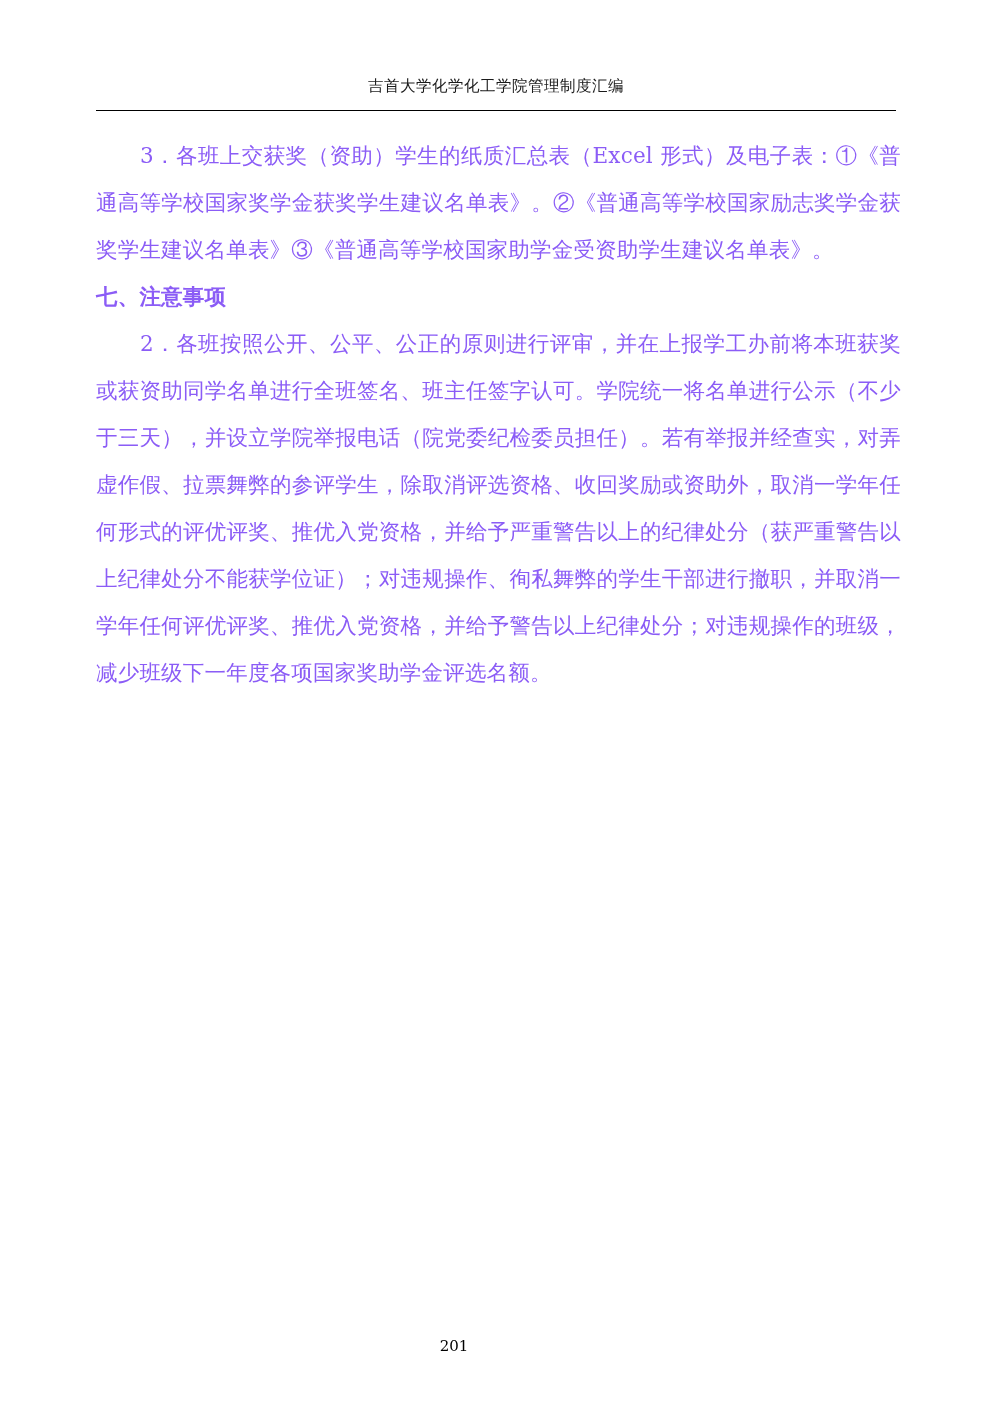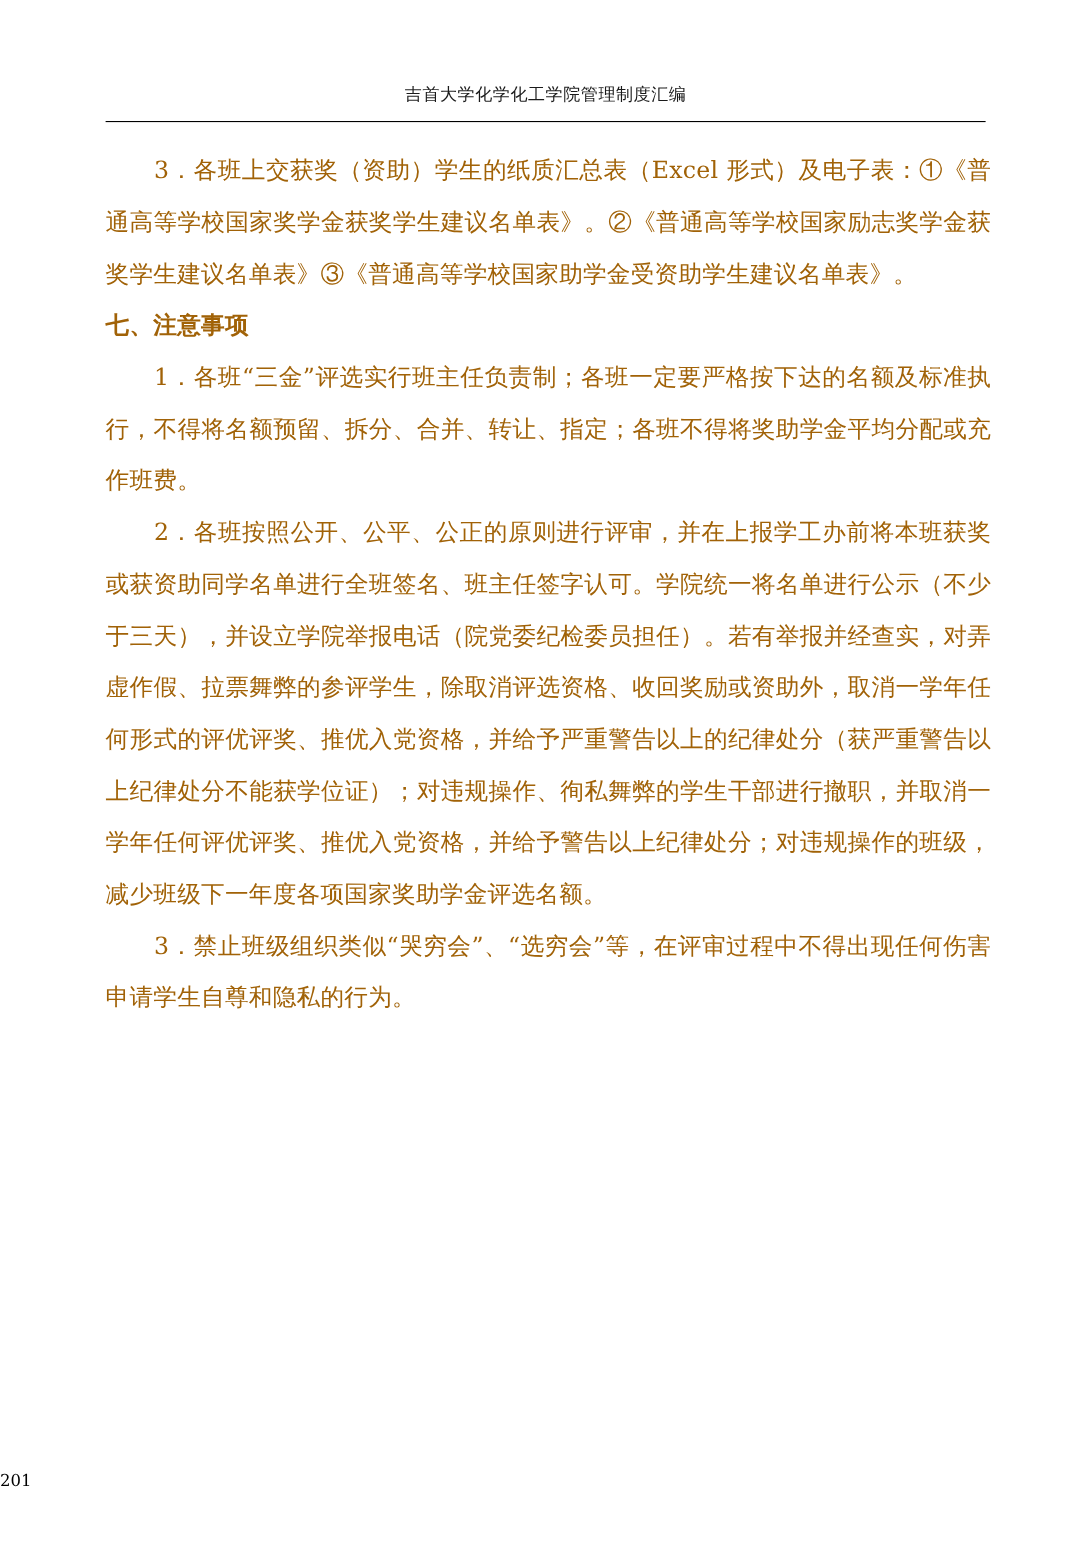--- a/index.html
+++ b/index.html
@@ -45,57 +45,56 @@
     top: 118px;
     width: 805px;
   }
   p.para {
     margin: 0;
     font-size: 21.5px;
     line-height: 47px;
     text-align: justify;
     text-justify: inter-ideograph;
     letter-spacing: 0.2px;
-    color: #a16207;
+    color: #8b5cf6;
     font-family: "DejaVu Serif", "Liberation Serif", serif;
   }
   p.indent {
     text-indent: 44px;
   }
   p.noindent {
     text-indent: 0;
     font-weight: bold;
   }
   .footer {
     position: absolute;
     left: 0;
     top: 1322px;
     width: 908px;
+    text-align: center;
   }
   .page-number {
     font-size: 15px;
     font-family: "DejaVu Serif", "Liberation Serif", serif;
     color: #000000;
   }
 </style>
 </head>
 <body>
 
 <div class="page">
 
   <div class="header-area">
     <span class="header-text">吉首大学化学化工学院管理制度汇编</span>
   </div>
   <div class="header-rule"></div>
 
   <div class="content">
     <p class="para indent">3．各班上交获奖（资助）学生的纸质汇总表（Excel 形式）及电子表：①《普通高等学校国家奖学金获奖学生建议名单表》。②《普通高等学校国家励志奖学金获奖学生建议名单表》③《普通高等学校国家助学金受资助学生建议名单表》。</p>
     <p class="para noindent">七、注意事项</p>
-    <p class="para indent">1．各班“三金”评选实行班主任负责制；各班一定要严格按下达的名额及标准执行，不得将名额预留、拆分、合并、转让、指定；各班不得将奖助学金平均分配或充作班费。</p>
     <p class="para indent">2．各班按照公开、公平、公正的原则进行评审，并在上报学工办前将本班获奖或获资助同学名单进行全班签名、班主任签字认可。学院统一将名单进行公示（不少于三天），并设立学院举报电话（院党委纪检委员担任）。若有举报并经查实，对弄虚作假、拉票舞弊的参评学生，除取消评选资格、收回奖励或资助外，取消一学年任何形式的评优评奖、推优入党资格，并给予严重警告以上的纪律处分（获严重警告以上纪律处分不能获学位证）；对违规操作、徇私舞弊的学生干部进行撤职，并取消一学年任何评优评奖、推优入党资格，并给予警告以上纪律处分；对违规操作的班级，减少班级下一年度各项国家奖助学金评选名额。</p>
-    <p class="para indent">3．禁止班级组织类似“哭穷会”、“选穷会”等，在评审过程中不得出现任何伤害申请学生自尊和隐私的行为。</p>
   </div>
 
   <div class="footer">
     <span class="page-number">201</span>
   </div>
 
 </div>
 
 </body></html>

